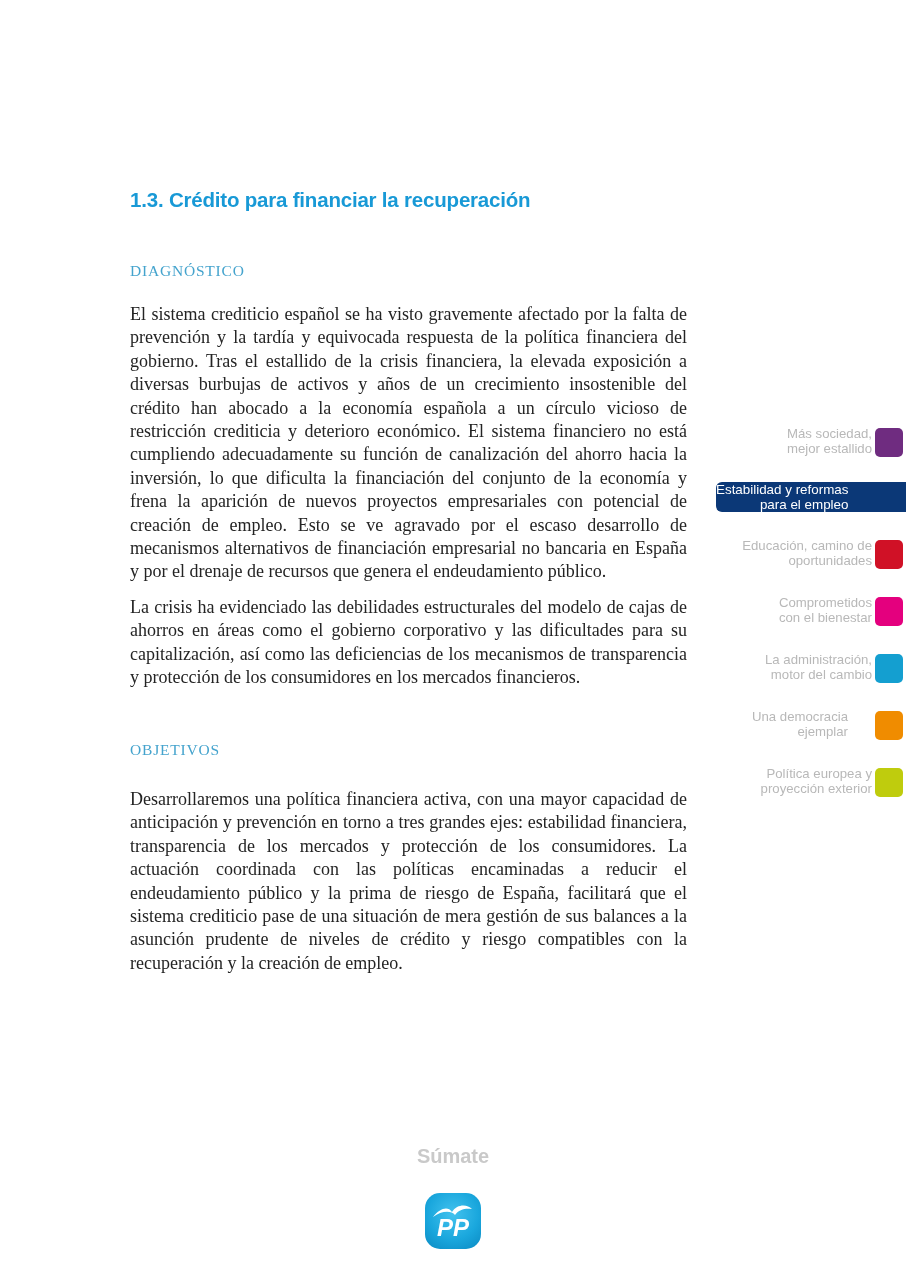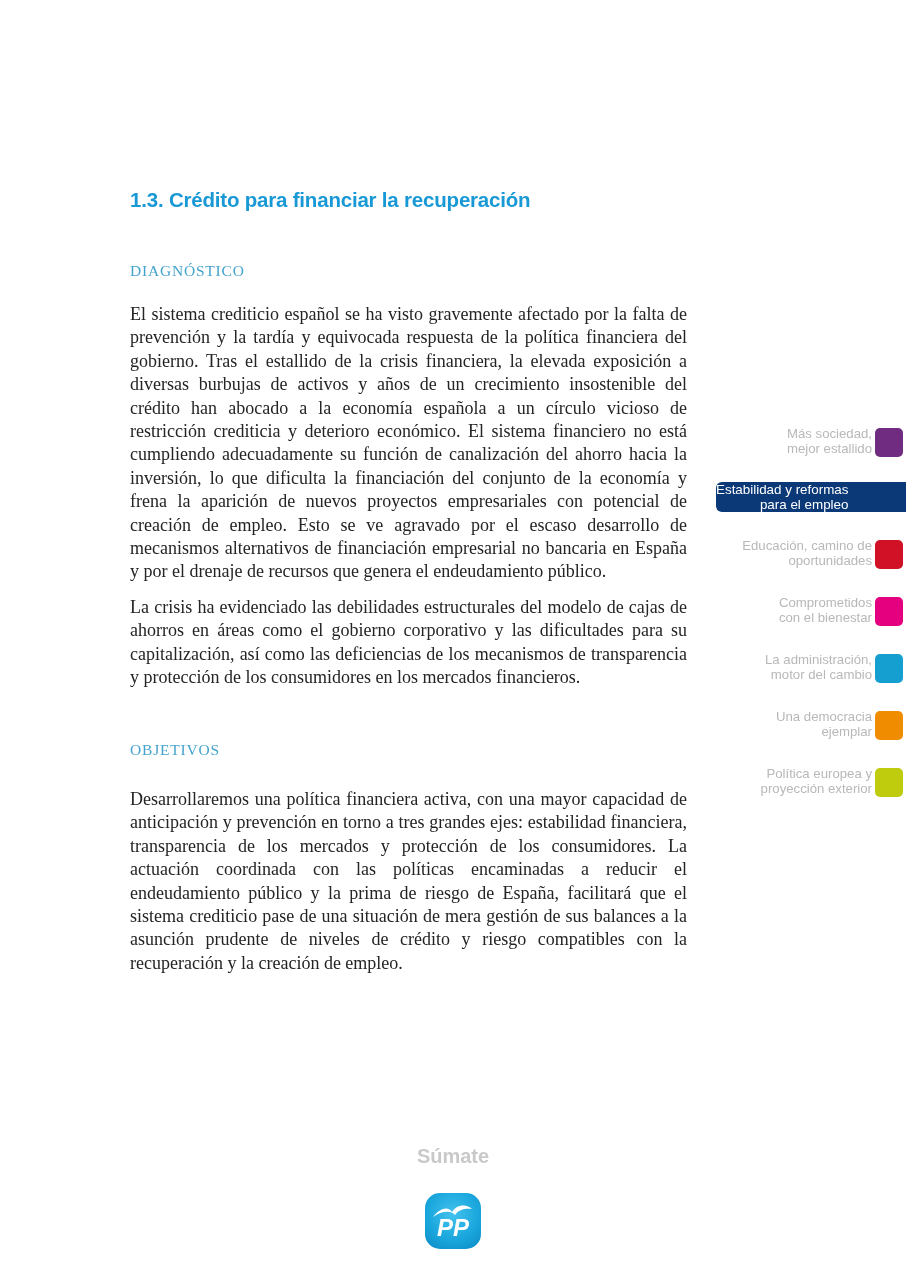--- a/index.html
+++ b/index.html
@@ -59,21 +59,21 @@
     display: flex;
     align-items: center;
     justify-content: flex-start;
     cursor: pointer;
   }
   .si1 { top: 427px; }
   .si2 { top: 482px; }
   .si3 { top: 539px; }
   .si4 { top: 596px; }
   .si5 { top: 653px; }
-  .si6 { top: 710px; }
+  .si6 { top: 710px; gap: 24px; }
   .si7 { top: 767px; }
 
   .side-label {
     text-align: right;
     font-size: 13.2px;
     line-height: 14.6px;
     color: #b8b8b8;
   }
   .side-label span { display: block; }
 

